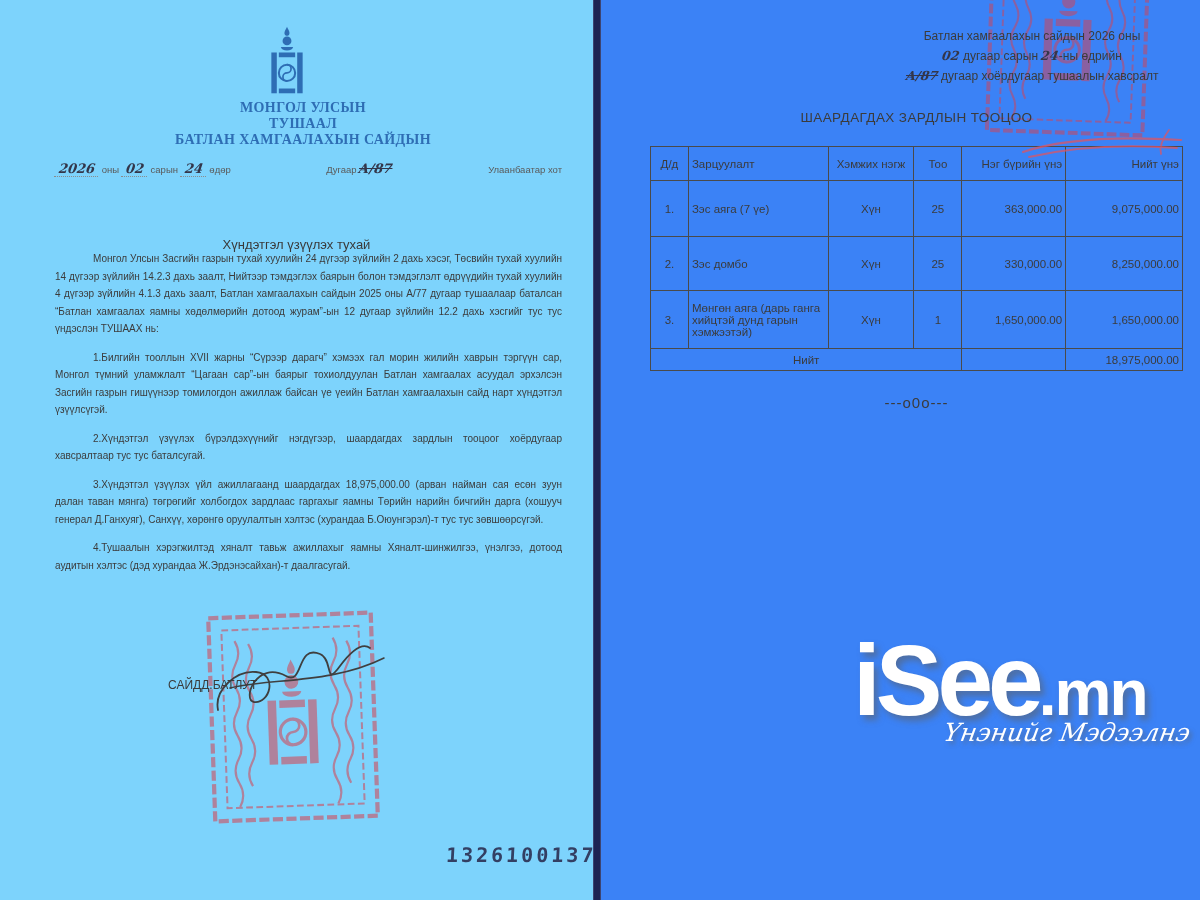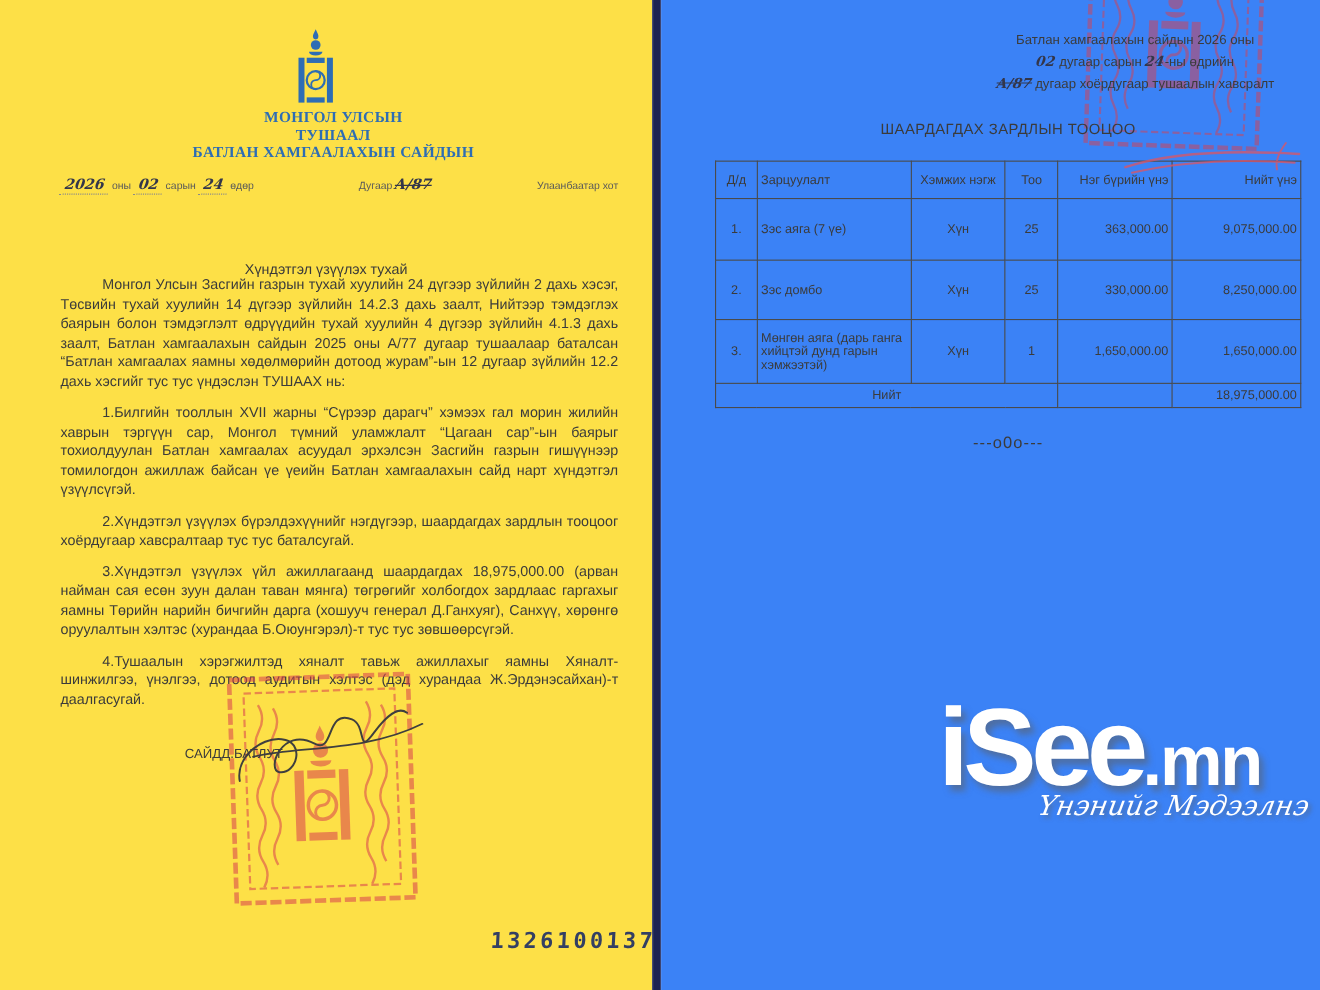--- a/index.html
+++ b/index.html
@@ -3,21 +3,21 @@
 <meta charset="utf-8">
 <style>
   * { box-sizing: border-box; }
   html,body { margin:0; padding:0; }
   body {
     width:1200px; height:900px; position:relative; overflow:hidden;
     background:#ffffff; font-family:"Liberation Sans", sans-serif; color:#3b3b3b;
   }
 
   
-  .left-page  { position:absolute; left:0;   top:0; width:593px; height:900px; background:#fde047; }
+  .left-page  { position:absolute; left:0;   top:0; width:593px; height:900px; background:#7dd3fc; }
   .page-divider { position:absolute; left:593px; top:0; width:8px; height:900px;
     background:#1d2352; border-left:1px solid #3c4472; border-right:1px solid #3c4472; }
   .right-page { position:absolute; left:601px; top:0; width:599px; height:900px; background:#3b82f6; }
 
   
   .emblem { position:absolute; left:270px; top:26px; }
   .org-block {
     position:absolute; left:58px; top:100px; width:490px; text-align:center;
     color:#2e6db4; font-family:"Liberation Serif", serif; font-weight:bold;
     font-size:14px; line-height:16px; letter-spacing:0.4px;
@@ -30,21 +30,21 @@
   .hw {
     font-family:"DejaVu Serif", serif; font-style:italic; font-weight:bold;
     color:#33364a; font-size:13px; display:inline-block; transform:skewX(-8deg);
   }
   .hw-u { border-bottom:1px dotted #8a8a8a; padding:0 4px; }
   .hw-strike { text-decoration:line-through; }
   .doc-title { position:absolute; left:0; top:205px; width:593px; text-align:center;
     font-size:13px; color:#3a3a3a;margin-top:32px; }
   .body-text {
     position:absolute; left:55px; top:250px; width:507px;
-    font-size:13px; line-height:17.5px; text-align:justify; color:#3b3b3b;
+    font-size:10px; line-height:17.5px; text-align:justify; color:#3b3b3b;
   }
   .body-text p { margin:0 0 11px 0; text-indent:38px; }
 
   .sig-row { position:absolute; left:168px; top:678px; width:262px;
     display:flex; font-size:12px; color:#3b3b3b; }
   .stamp { color:#d9404f; }
   .stamp-left-pos { position:absolute; left:208px; top:612px; opacity:0.55; transform:rotate(-2deg); }
   .signature-pos { position:absolute; left:212px; top:626px; }
   .registry {
     position:absolute; left:446px; top:843px;

